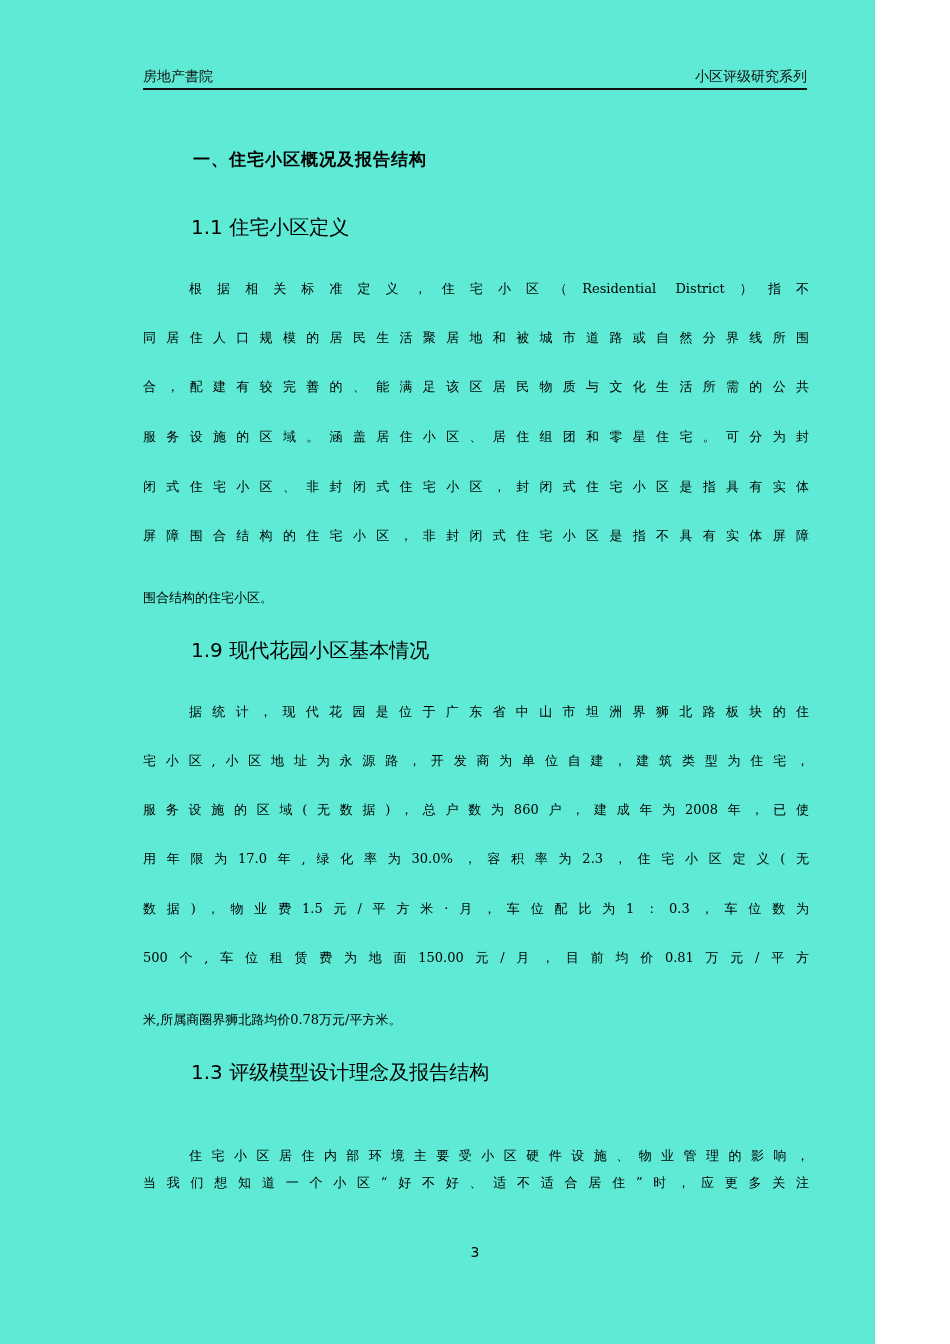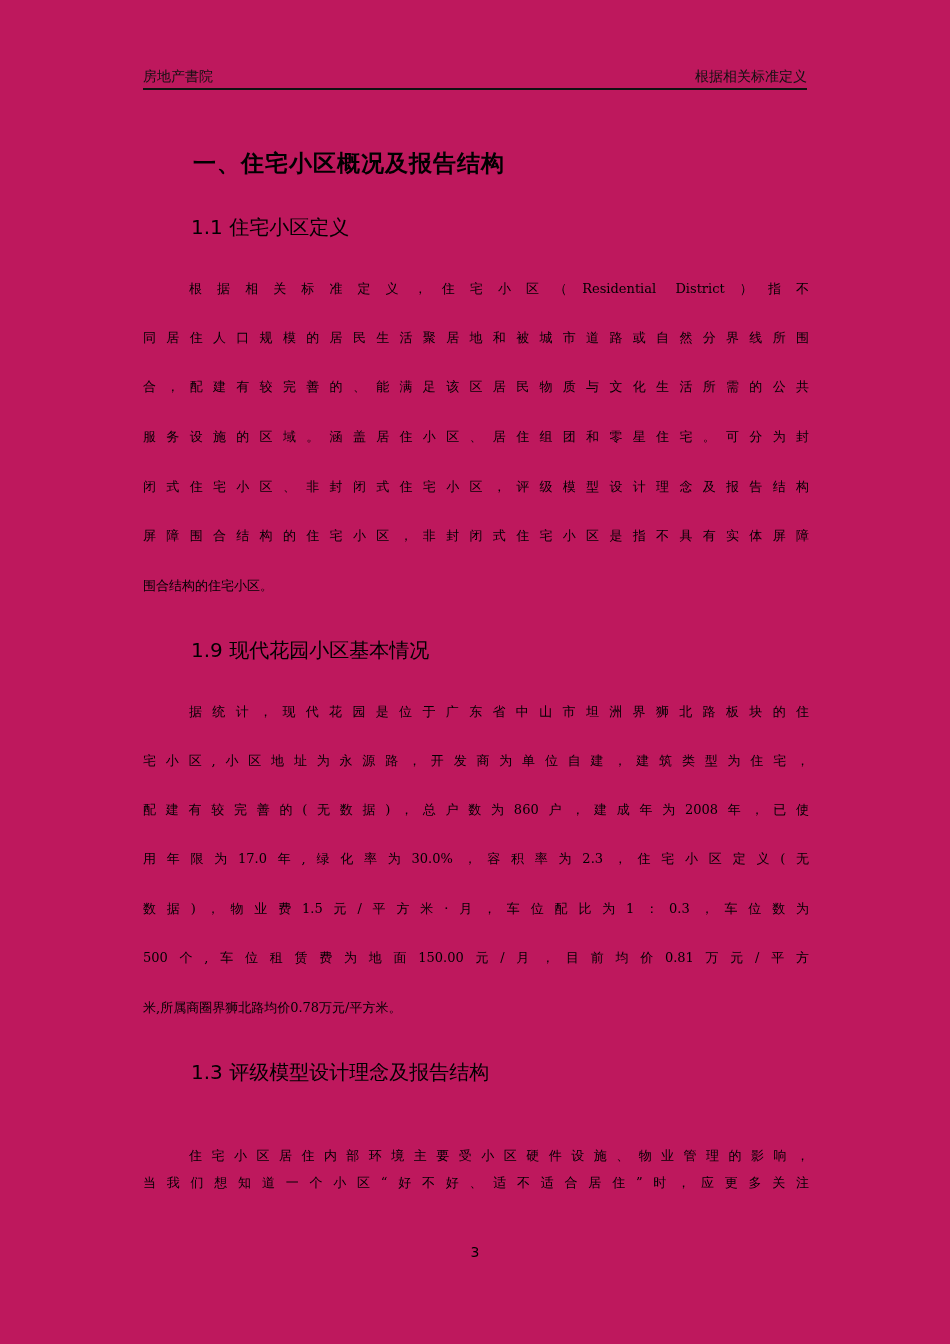--- a/index.html
+++ b/index.html
@@ -1,62 +1,62 @@
 <!DOCTYPE html>
 <html><head>
   <meta charset="utf-8">
   <style>
     html, body { margin: 0; padding: 0; background: #ffffff; }
     body { width: 950px; height: 1344px; position: relative; overflow: hidden; color: #000; }
-    .page { position: absolute; left: 0; top: 0; width: 950px; height: 1344px; background: #be185d; }
+    .page { position: absolute; left: 0; top: 0; width: 875px; height: 1344px; background: #5eead4; }
     .header { position: absolute; left: 143px; top: 66px; width: 664px; height: 22px;
       font-family: "DejaVu Sans", sans-serif; font-size: 14px; color: #111; }
     .header .left { position: absolute; left: 0; top: 2px; }
     .header .right { position: absolute; right: 0; top: 2px; }
     .header-rule { position: absolute; left: 143px; top: 88px; width: 664px; height: 2px; background: #111; }
     .content { position: absolute; left: 143px; top: 140px; width: 666px;
       font-family: "DejaVu Serif", serif; font-size: 20px; }
     .h1 { position: absolute; left: 50px; top: 8px; font-family: Liberation Sans, sans-serif;
-      font-size: 23px; font-weight: bold; letter-spacing: 1px; white-space: nowrap; }
+      font-size: 17px; font-weight: bold; letter-spacing: 1px; white-space: nowrap; }
     .h2 { position: absolute; left: 48px; font-family: "DejaVu Sans", sans-serif;
       font-size: 20px; font-weight: normal; white-space: nowrap; }
     .line { position: absolute; left: 0; width: 666px; white-space: nowrap;
       text-align: justify; text-align-last: justify; font-size: 13px; line-height: 24px; }
     .line.indent { left: 46px; width: 620px; }
-    .line.last { text-align-last: left; }
+    .line.last { text-align-last: left; margin-top: 12px; }
     .page-number { position: absolute; left: 0; top: 1244px; width: 950px; text-align: center;
       font-family: "DejaVu Sans", sans-serif; font-size: 14px; }
   </style>
 </head>
 <body>
 
 <div class="page">
 
   <div class="header">
     <span class="left">房地产書院</span>
-    <span class="right">根据相关标准定义</span>
+    <span class="right">小区评级研究系列</span>
   </div>
   <div class="header-rule"></div>
 
   <div class="content">
     <div class="h1" style="top:8px">一、住宅小区概况及报告结构</div>
 
     <div class="h2" style="top:74px">1.1 住宅小区定义</div>
     <div class="line indent" style="top:137px">根据相关标准定义，住宅小区（Residential District）指不</div>
     <div class="line" style="top:186px">同居住人口规模的居民生活聚居地和被城市道路或自然分界线所围</div>
     <div class="line" style="top:235px">合，配建有较完善的、能满足该区居民物质与文化生活所需的公共</div>
     <div class="line" style="top:285px">服务设施的区域。涵盖居住小区、居住组团和零星住宅。可分为封</div>
-    <div class="line" style="top:335px">闭式住宅小区、非封闭式住宅小区，评级模型设计理念及报告结构</div>
+    <div class="line" style="top:335px">闭式住宅小区、非封闭式住宅小区，封闭式住宅小区是指具有实体</div>
     <div class="line" style="top:384px">屏障围合结构的住宅小区，非封闭式住宅小区是指不具有实体屏障</div>
     <div class="line last" style="top:434px">围合结构的住宅小区。</div>
 
     <div class="h2" style="top:497px">1.9 现代花园小区基本情况</div>
     <div class="line indent" style="top:560px">据统计，现代花园是位于广东省中山市坦洲界狮北路板块的住</div>
     <div class="line" style="top:609px">宅小区,小区地址为永源路，开发商为单位自建，建筑类型为住宅，</div>
-    <div class="line" style="top:658px">配建有较完善的(无数据)，总户数为860户，建成年为2008年，已使</div>
+    <div class="line" style="top:658px">服务设施的区域(无数据)，总户数为860户，建成年为2008年，已使</div>
     <div class="line" style="top:707px">用年限为17.0年,绿化率为30.0%，容积率为2.3，住宅小区定义(无</div>
     <div class="line" style="top:757px">数据)，物业费1.5元/平方米·月，车位配比为1：0.3，车位数为</div>
     <div class="line" style="top:806px">500个,车位租赁费为地面150.00元/月，目前均价0.81万元/平方</div>
     <div class="line last" style="top:856px">米,所属商圈界狮北路均价0.78万元/平方米。</div>
 
     <div class="h2" style="top:919px">1.3 评级模型设计理念及报告结构</div>
     <div class="line indent" style="top:1004px">住宅小区居住内部环境主要受小区硬件设施、物业管理的影响，</div>
     <div class="line" style="top:1031px">当我们想知道一个小区“好不好、适不适合居住”时，应更多关注</div>
   </div>
 

